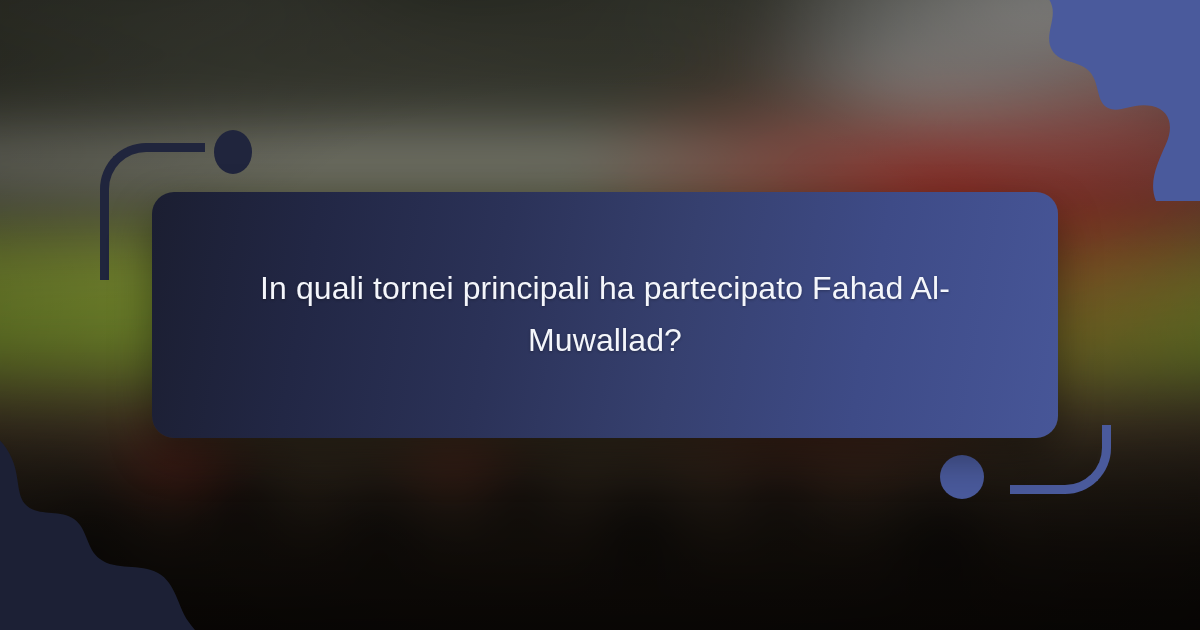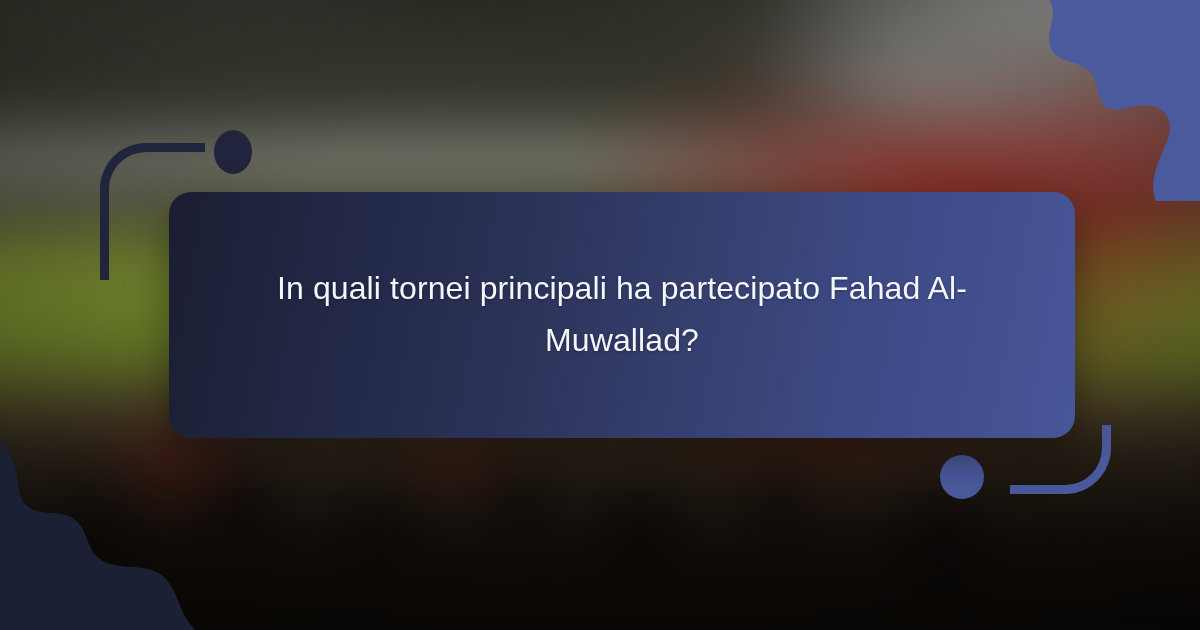--- a/index.html
+++ b/index.html
@@ -154,21 +154,21 @@
     border-right: 9px solid #4a5a9c;
     border-bottom: 9px solid #4a5a9c;
     border-bottom-right-radius: 46px;
     border-left: none;
     border-top: none;
   }
 
   
   .q-card {
     position: absolute;
-    left: 169px;
+    left: 152px;
     top: 192px;
     width: 906px;
     height: 246px;
     border-radius: 22px;
     background: linear-gradient(100deg,
         #1b1e31 0%,
         #222745 18%,
         #2b3258 38%,
         #36406f 58%,
         #3e4b87 78%,

